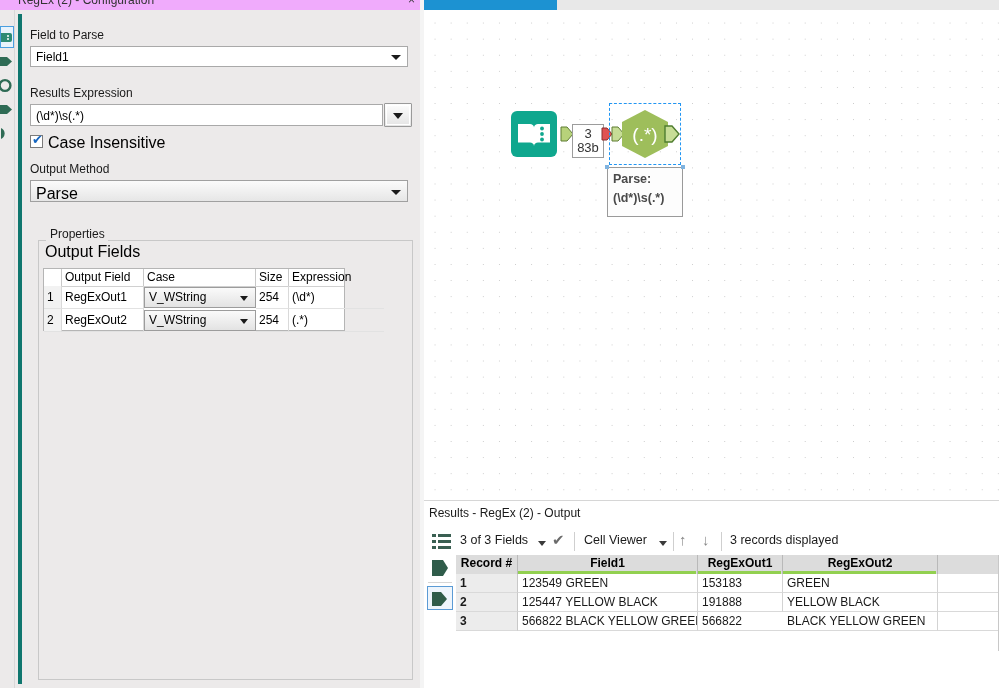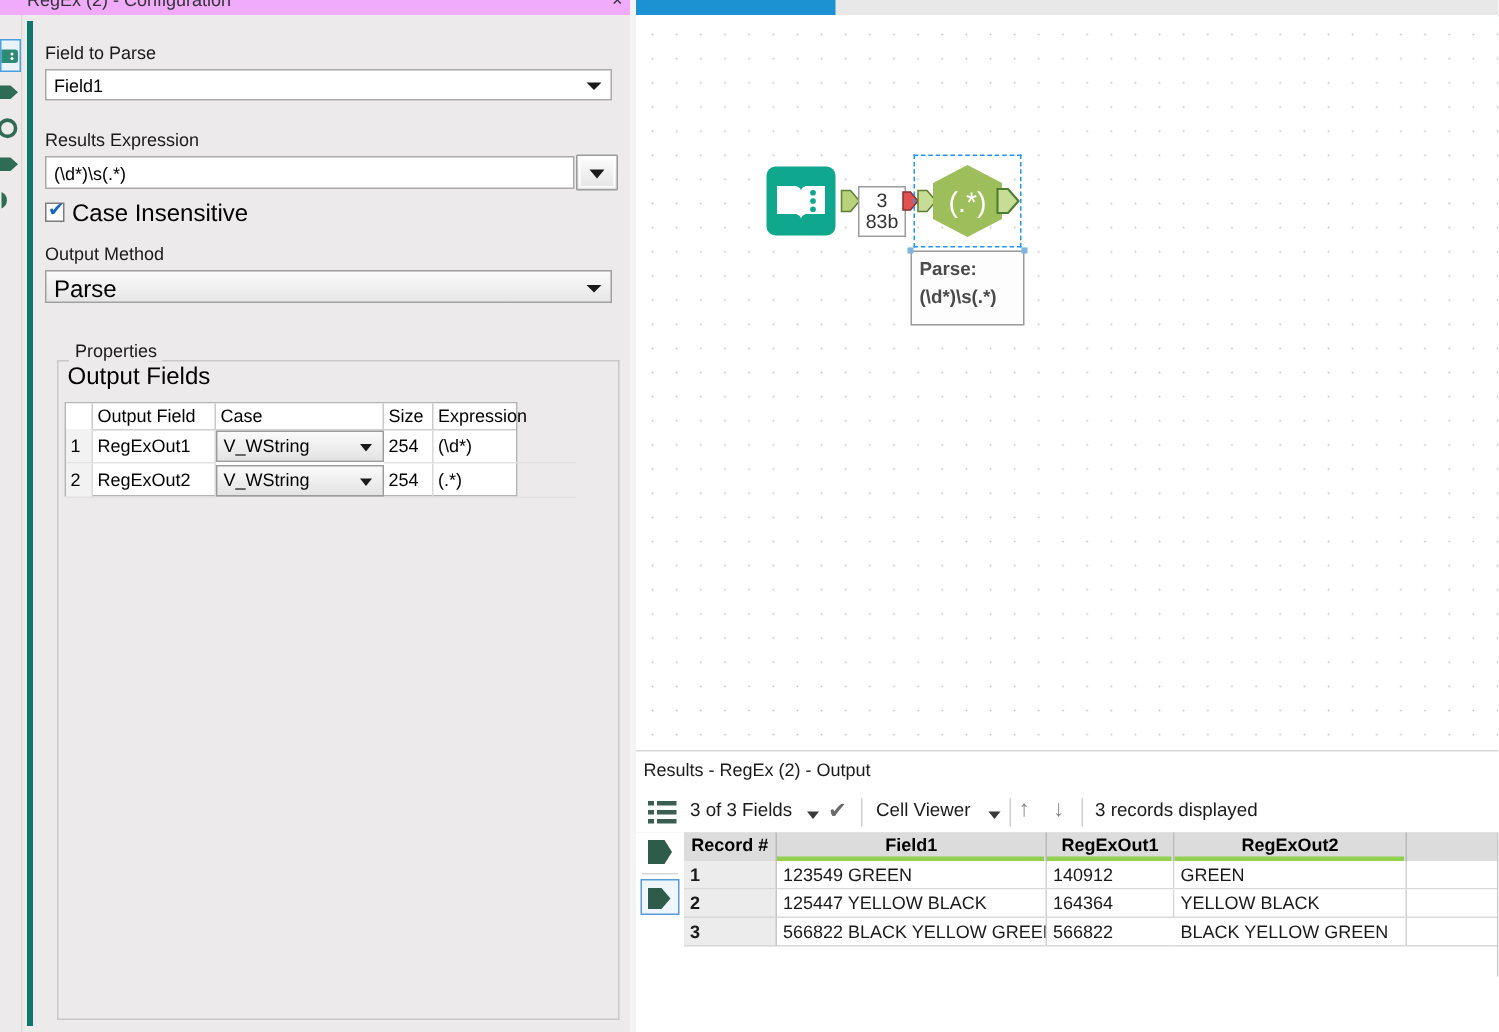--- a/index.html
+++ b/index.html
@@ -380,28 +380,28 @@
       <div class="ghcell" style="left:327px;width:155px;">
         <span>RegExOut2</span>
         <div class="ghgreen"></div>
       </div>
       <div class="ghcell" style="left:482px;width:61px;border-right:none;"></div>
     </div>
 
     <div class="grow" style="top:19px;">
       <div class="gcell gnum" style="left:0;width:62px;">1</div>
       <div class="gcell" style="left:62px;width:180px;">123549 GREEN</div>
-      <div class="gcell" style="left:242px;width:85px;">140912</div>
+      <div class="gcell" style="left:242px;width:85px;">153183</div>
       <div class="gcell" style="left:327px;width:155px;">GREEN</div>
       <div class="gcell" style="left:482px;width:61px;border-right:none;"></div>
     </div>
     <div class="grow" style="top:38px;">
       <div class="gcell gnum" style="left:0;width:62px;">2</div>
       <div class="gcell" style="left:62px;width:180px;">125447 YELLOW BLACK</div>
-      <div class="gcell" style="left:242px;width:85px;">164364</div>
+      <div class="gcell" style="left:242px;width:85px;">191888</div>
       <div class="gcell" style="left:327px;width:155px;">YELLOW BLACK</div>
       <div class="gcell" style="left:482px;width:61px;border-right:none;"></div>
     </div>
     <div class="grow" style="top:57px;">
       <div class="gcell gnum" style="left:0;width:62px;">3</div>
       <div class="gcell" style="left:62px;width:180px;">566822 BLACK YELLOW GREEN</div>
       <div class="gcell" style="left:242px;width:99px;">566822</div>
       <div class="gcell" style="left:327px;width:155px;">BLACK YELLOW GREEN</div>
       <div class="gcell" style="left:482px;width:61px;border-right:none;"></div>
     </div>

